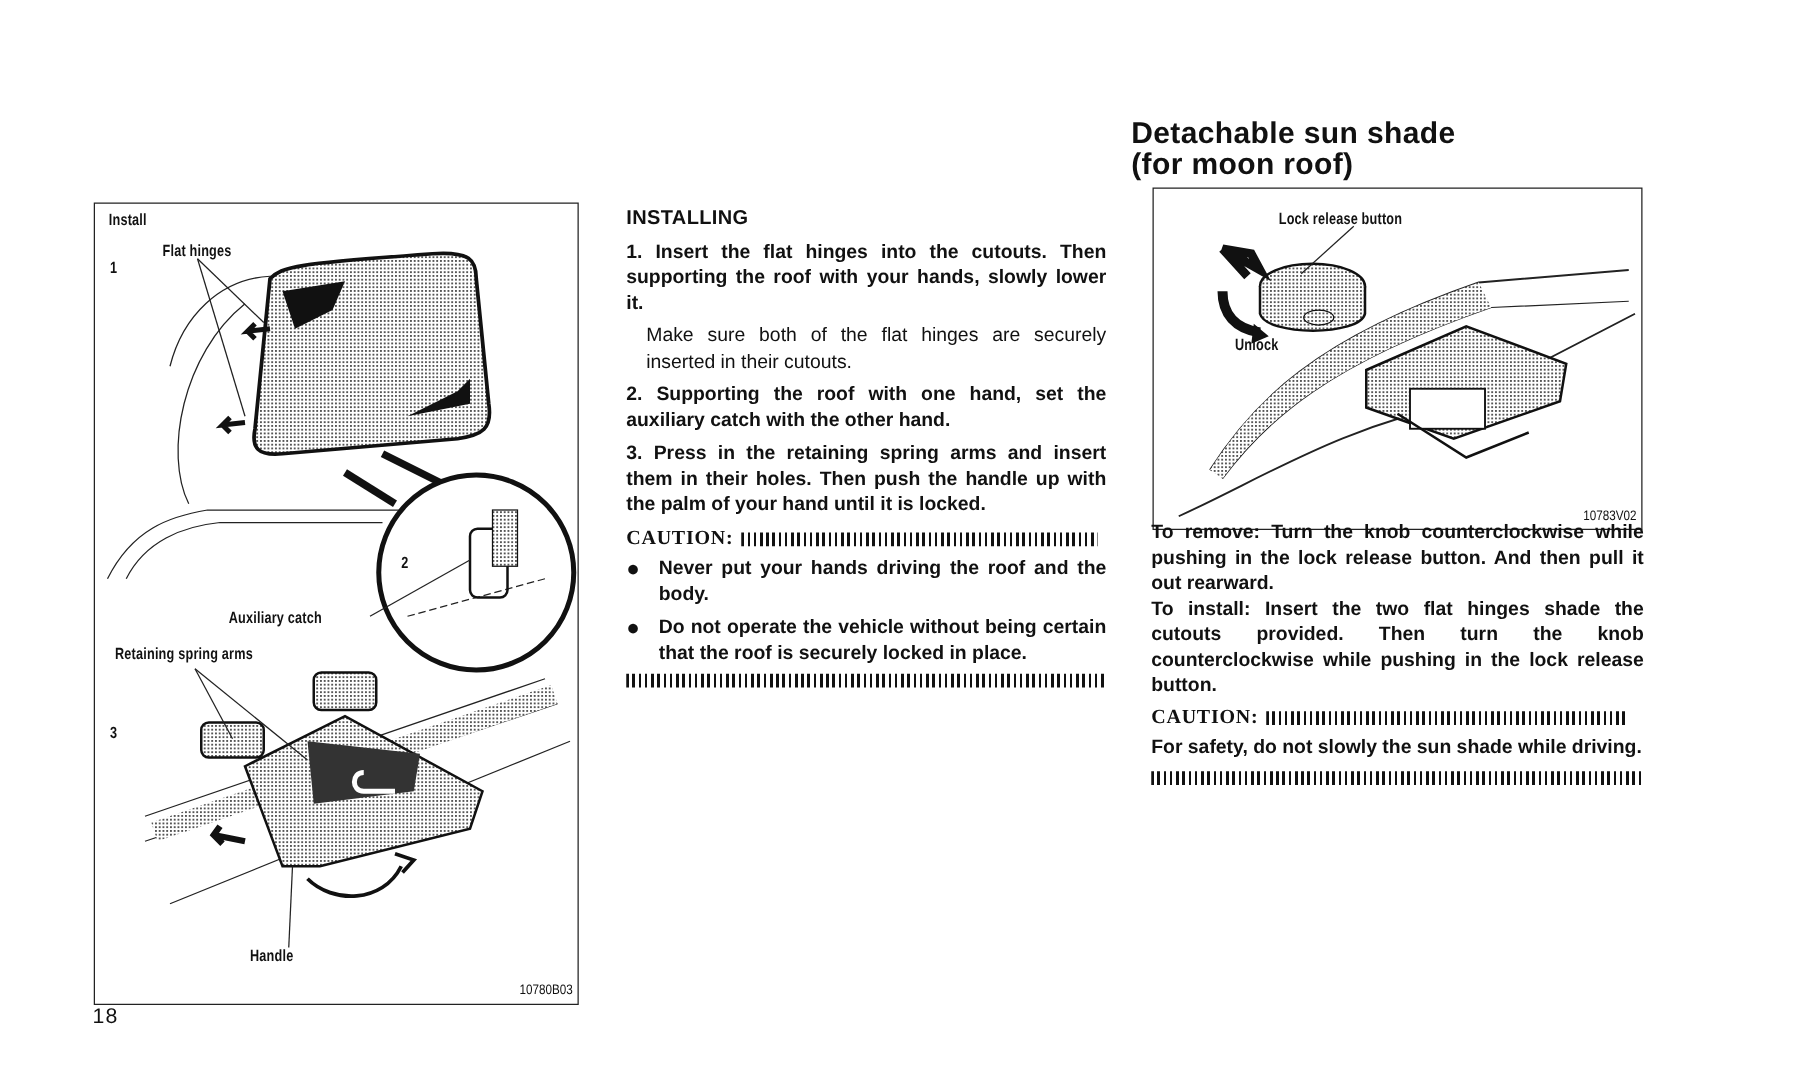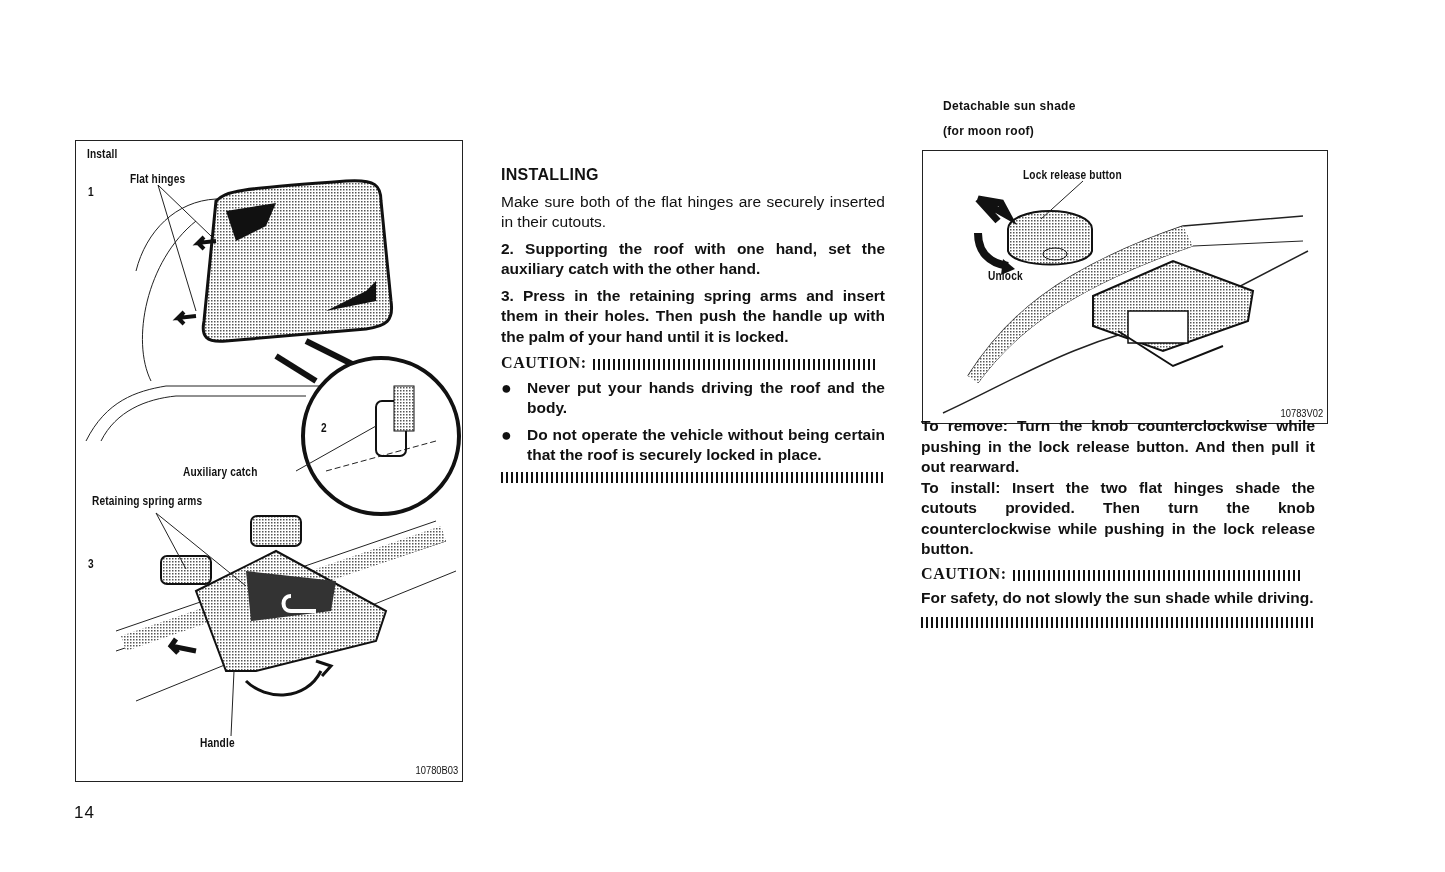--- a/index.html
+++ b/index.html
@@ -1,39 +1,39 @@
 <!DOCTYPE html>
 <html><head>
 <meta charset="utf-8">
 <style>
   html, body { margin: 0; padding: 0; background: #ffffff; }
   body { width: 1445px; height: 872px; position: relative; overflow: hidden; color: #111; font-family: "Liberation Sans", sans-serif; }
 
   .figure { position: absolute; border: 1.5px solid #222; background: #fff; }
-  .fig-left { left: 75px; top: 140px; width: 386px; height: 640px; }
-  .fig-right { left: 922px; top: 150px; width: 390px; height: 272px; padding-left: 14px; }
+  .fig-left { left: 75px; top: 162px; width: 386px; height: 640px; }
+  .fig-right { left: 922px; top: 150px; width: 390px; height: 272px; }
   .fig-label { position: absolute; font-family: "Liberation Sans", sans-serif; font-weight: bold; font-size: 13px; letter-spacing: 0.2px; transform: scaleX(0.78); transform-origin: left top; white-space: nowrap; }
   .fig-code { position: absolute; font-family: "Liberation Sans", sans-serif; font-size: 11px; transform: scaleX(0.85); transform-origin: right top; white-space: nowrap; }
   .fig-svg { position: absolute; left: 0; top: 0; }
 
   .col { position: absolute; font-family: "Liberation Sans", sans-serif; font-size: 15.5px; line-height: 20.5px; text-align: justify; }
   .col-mid { left: 501px; top: 149px; width: 384px; }
   .col-right { left: 921px; top: 416px; width: 394px; }
   .heading { font-weight: bold; font-size: 16px; margin: 16px 0 6px 0; letter-spacing: 0.3px; }
   .step { font-weight: bold; margin: 0 0 6px 0; }
-  .note { font-weight: normal; margin: 0 0 6px 0; }
+  .note { font-weight: normal; margin: 0 0 6px 16px; }
   .caution-head { font-weight: bold; font-size: 16px; letter-spacing: 0.6px; white-space: nowrap; overflow: hidden; margin: 0 0 4px 0; font-family: Liberation Serif, serif; }
   .rule { display: inline-block; vertical-align: -2px; height: 11px; margin-left: 6px;
           background: repeating-linear-gradient(90deg, #111 0 2px, transparent 2px 5px); }
   .rule-full { display: block; height: 11px; margin: 6px 0 0 0;
           background: repeating-linear-gradient(90deg, #111 0 2px, transparent 2px 5px); }
   .bullet { display: flex; font-weight: bold; margin: 0 0 6px 0; }
   .bullet .dot { flex: 0 0 26px; font-size: 18px; line-height: 20px; }
   .bullet .txt { flex: 1; text-align: justify; }
-  .section-title { position: absolute; left: 943px; top: 94px; font-family: "Liberation Sans", sans-serif; font-weight: bold; font-size: 12px; line-height: 25px; letter-spacing: 0.3px; }
+  .section-title { position: absolute; left: 905px; top: 94px; font-family: "Liberation Sans", sans-serif; font-weight: bold; font-size: 24px; line-height: 25px; letter-spacing: 0.3px; }
   .page-number { position: absolute; left: 74px; top: 803px; font-size: 17px; letter-spacing: 1px; }
   .body-r { font-weight: bold; margin: 0; }
 </style>
 </head>
 <body>
 
 <div class="figure fig-left">
   <svg class="fig-svg" width="386" height="640" viewBox="0 0 386 640">
     <defs>
       <pattern id="dots" width="3" height="3" patternUnits="userSpaceOnUse">
@@ -87,20 +87,21 @@
   <span class="fig-label" style="left:245px; top:279px;">2</span>
   <span class="fig-label" style="left:107px; top:323px;">Auxiliary catch</span>
   <span class="fig-label" style="left:16px; top:352px;">Retaining spring arms</span>
   <span class="fig-label" style="left:12px; top:415px;">3</span>
   <span class="fig-label" style="left:124px; top:594px;">Handle</span>
   <span class="fig-code" style="right:4px; top:623px;">10780B03</span>
 </div>
 
 <div class="col col-mid">
   <p class="heading">INSTALLING</p>
+  <p class="step">1. Insert the flat hinges into the cutouts. Then supporting the roof with your hands, slowly lower it.</p>
   <p class="note">Make sure both of the flat hinges are securely inserted in their cutouts.</p>
   <p class="step">2. Supporting the roof with one hand, set the auxiliary catch with the other hand.</p>
   <p class="step">3. Press in the retaining spring arms and insert them in their holes. Then push the handle up with the palm of your hand until it is locked.</p>
   <div class="caution-head">
     <span>CAUTION:</span><span class="rule" style="width:285px;"></span>
   </div>
   <div class="bullet">
     <span class="dot">●</span>
     <span class="txt">Never put your hands driving the roof and the body.</span>
   </div>
@@ -149,13 +150,13 @@
 <div class="col col-right">
   <p class="body-r">To remove: Turn the knob counterclockwise while pushing in the lock release button. And then pull it out rearward.</p>
   <p class="body-r" style="margin-bottom:4px;">To install: Insert the two flat hinges shade the cutouts provided. Then turn the knob counterclockwise while pushing in the lock release button.</p>
   <div class="caution-head">
     <span>CAUTION:</span><span class="rule" style="width:290px;"></span>
   </div>
   <p class="body-r">For safety, do not slowly the sun shade while driving.</p>
   <span class="rule-full" style="margin-top:8px;"></span>
 </div>
 
-<div class="page-number">14</div>
+<div class="page-number">18</div>
 
 </body></html>

